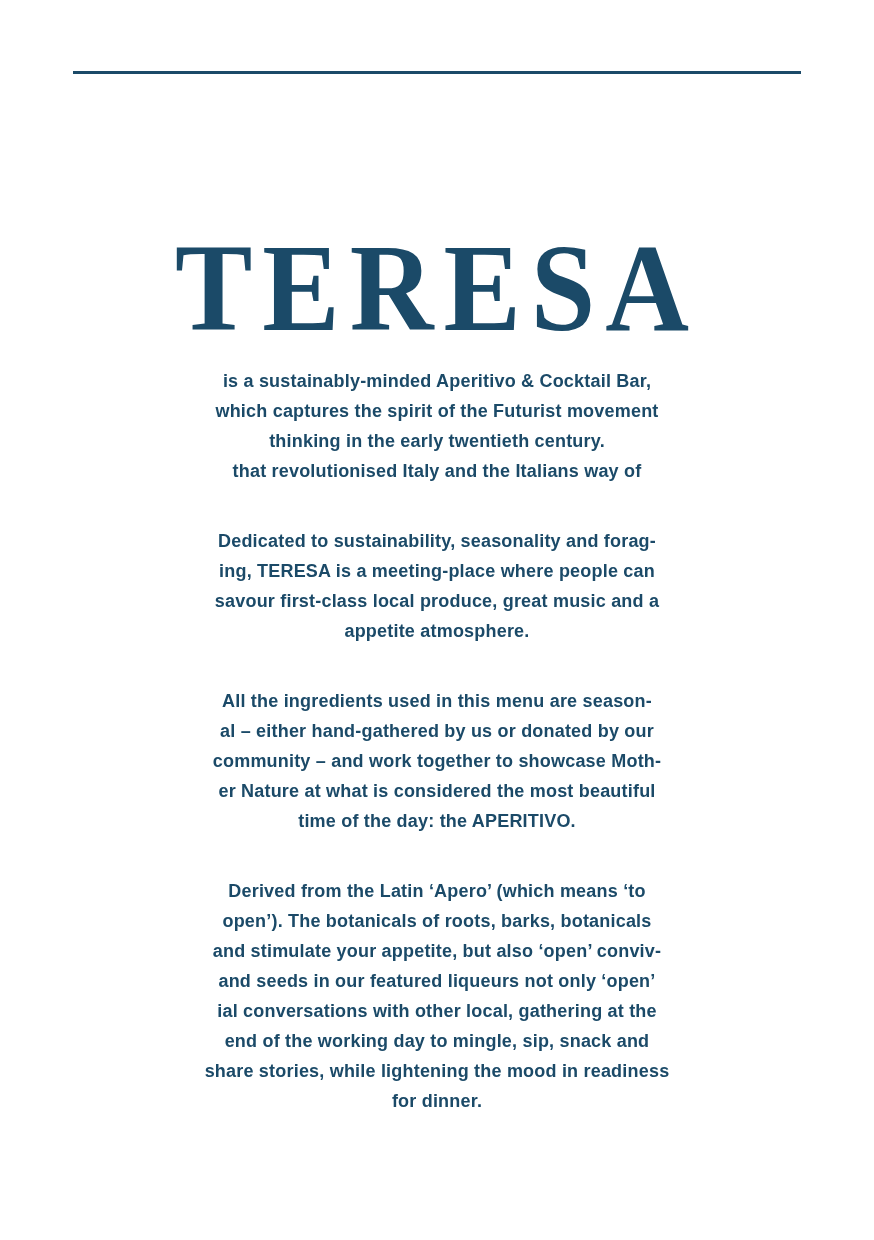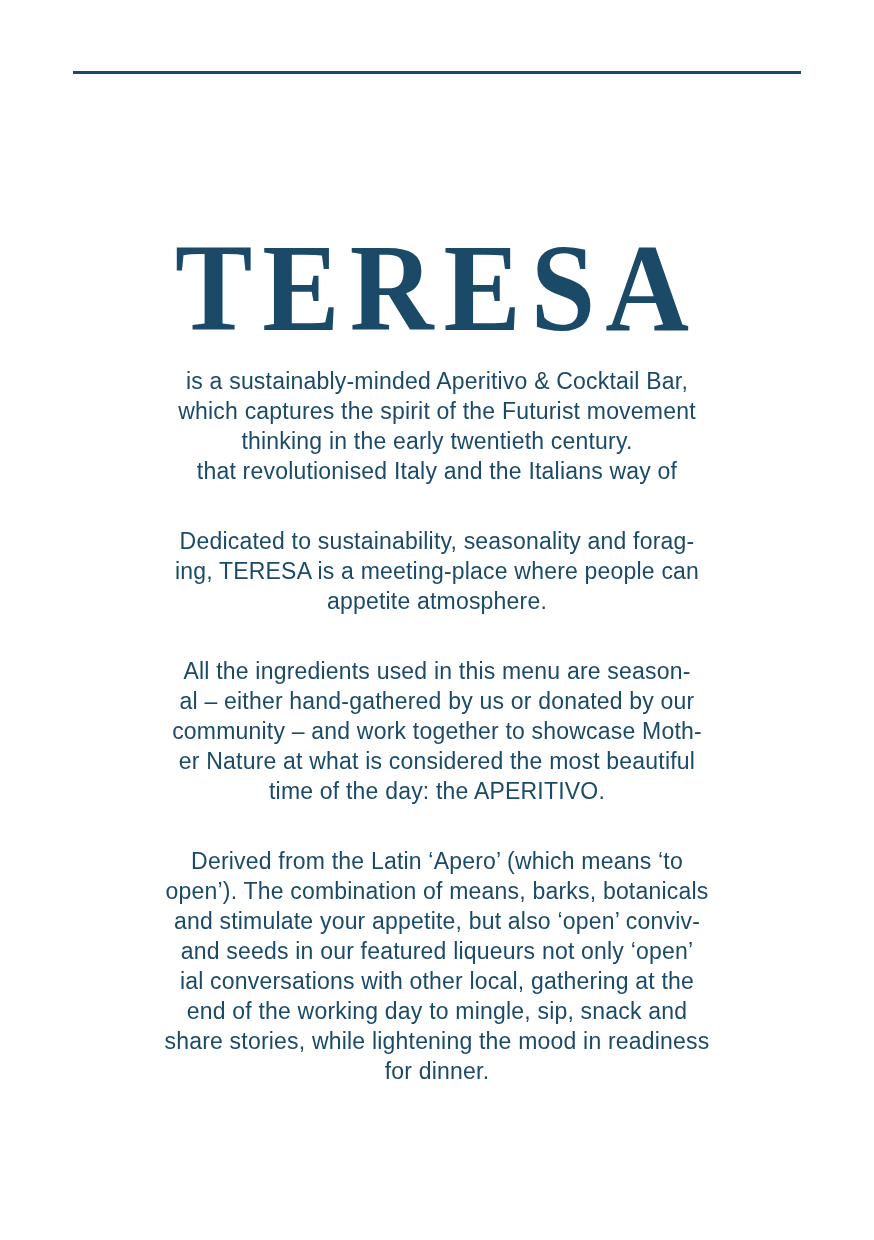--- a/index.html
+++ b/index.html
@@ -38,23 +38,23 @@
     transform-origin: top center;
     color: var(--accent);
     white-space: nowrap;
   }
   .intro {
     position: absolute;
     top: 366px;
     left: 110px;
     right: 110px;
     text-align: center;
-    font-size: 23px;
+    font-size: 18px;
     line-height: 30px;
-    font-weight: 400;
+    font-weight: 700;
     letter-spacing: 0.2px;
   }
   .intro .para { margin-bottom: 40px; }
   .intro .para:last-child { margin-bottom: 0; margin-top: 8px; }
   .footer-rule {
     position: absolute;
     top: 1165px;
     width: 317px;
     height: 3px;
     background: var(--accent);
@@ -85,34 +85,35 @@
     <div class="para">
       <div>is a sustainably-minded Aperitivo &amp; Cocktail Bar,</div>
       <div>which captures the spirit of the Futurist movement</div>
       <div>thinking in the early twentieth century.</div>
       <div>that revolutionised Italy and the Italians way of</div>
     </div>
 
     <div class="para">
       <div>Dedicated to sustainability, seasonality and forag-</div>
       <div>ing, TERESA is a meeting-place where people can</div>
+      <div>savour first-class local produce, great music and a</div>
       <div>appetite atmosphere.</div>
     </div>
 
     <div class="para">
       <div>All the ingredients used in this menu are season-</div>
       <div>al – either hand-gathered by us or donated by our</div>
       <div>community – and work together to showcase Moth-</div>
       <div>er Nature at what is considered the most beautiful</div>
       <div>time of the day: the APERITIVO.</div>
     </div>
 
     <div class="para">
       <div>Derived from the Latin ‘Apero’ (which means ‘to</div>
-      <div>open’). The combination of means, barks, botanicals</div>
+      <div>open’). The botanicals of roots, barks, botanicals</div>
       <div>and stimulate your appetite, but also ‘open’ conviv-</div>
       <div>and seeds in our featured liqueurs not only ‘open’</div>
       <div>ial conversations with other local, gathering at the</div>
       <div>end of the working day to mingle, sip, snack and</div>
       <div>share stories, while lightening the mood in readiness</div>
       <div>for dinner.</div>
     </div>
 
   </div>
 

